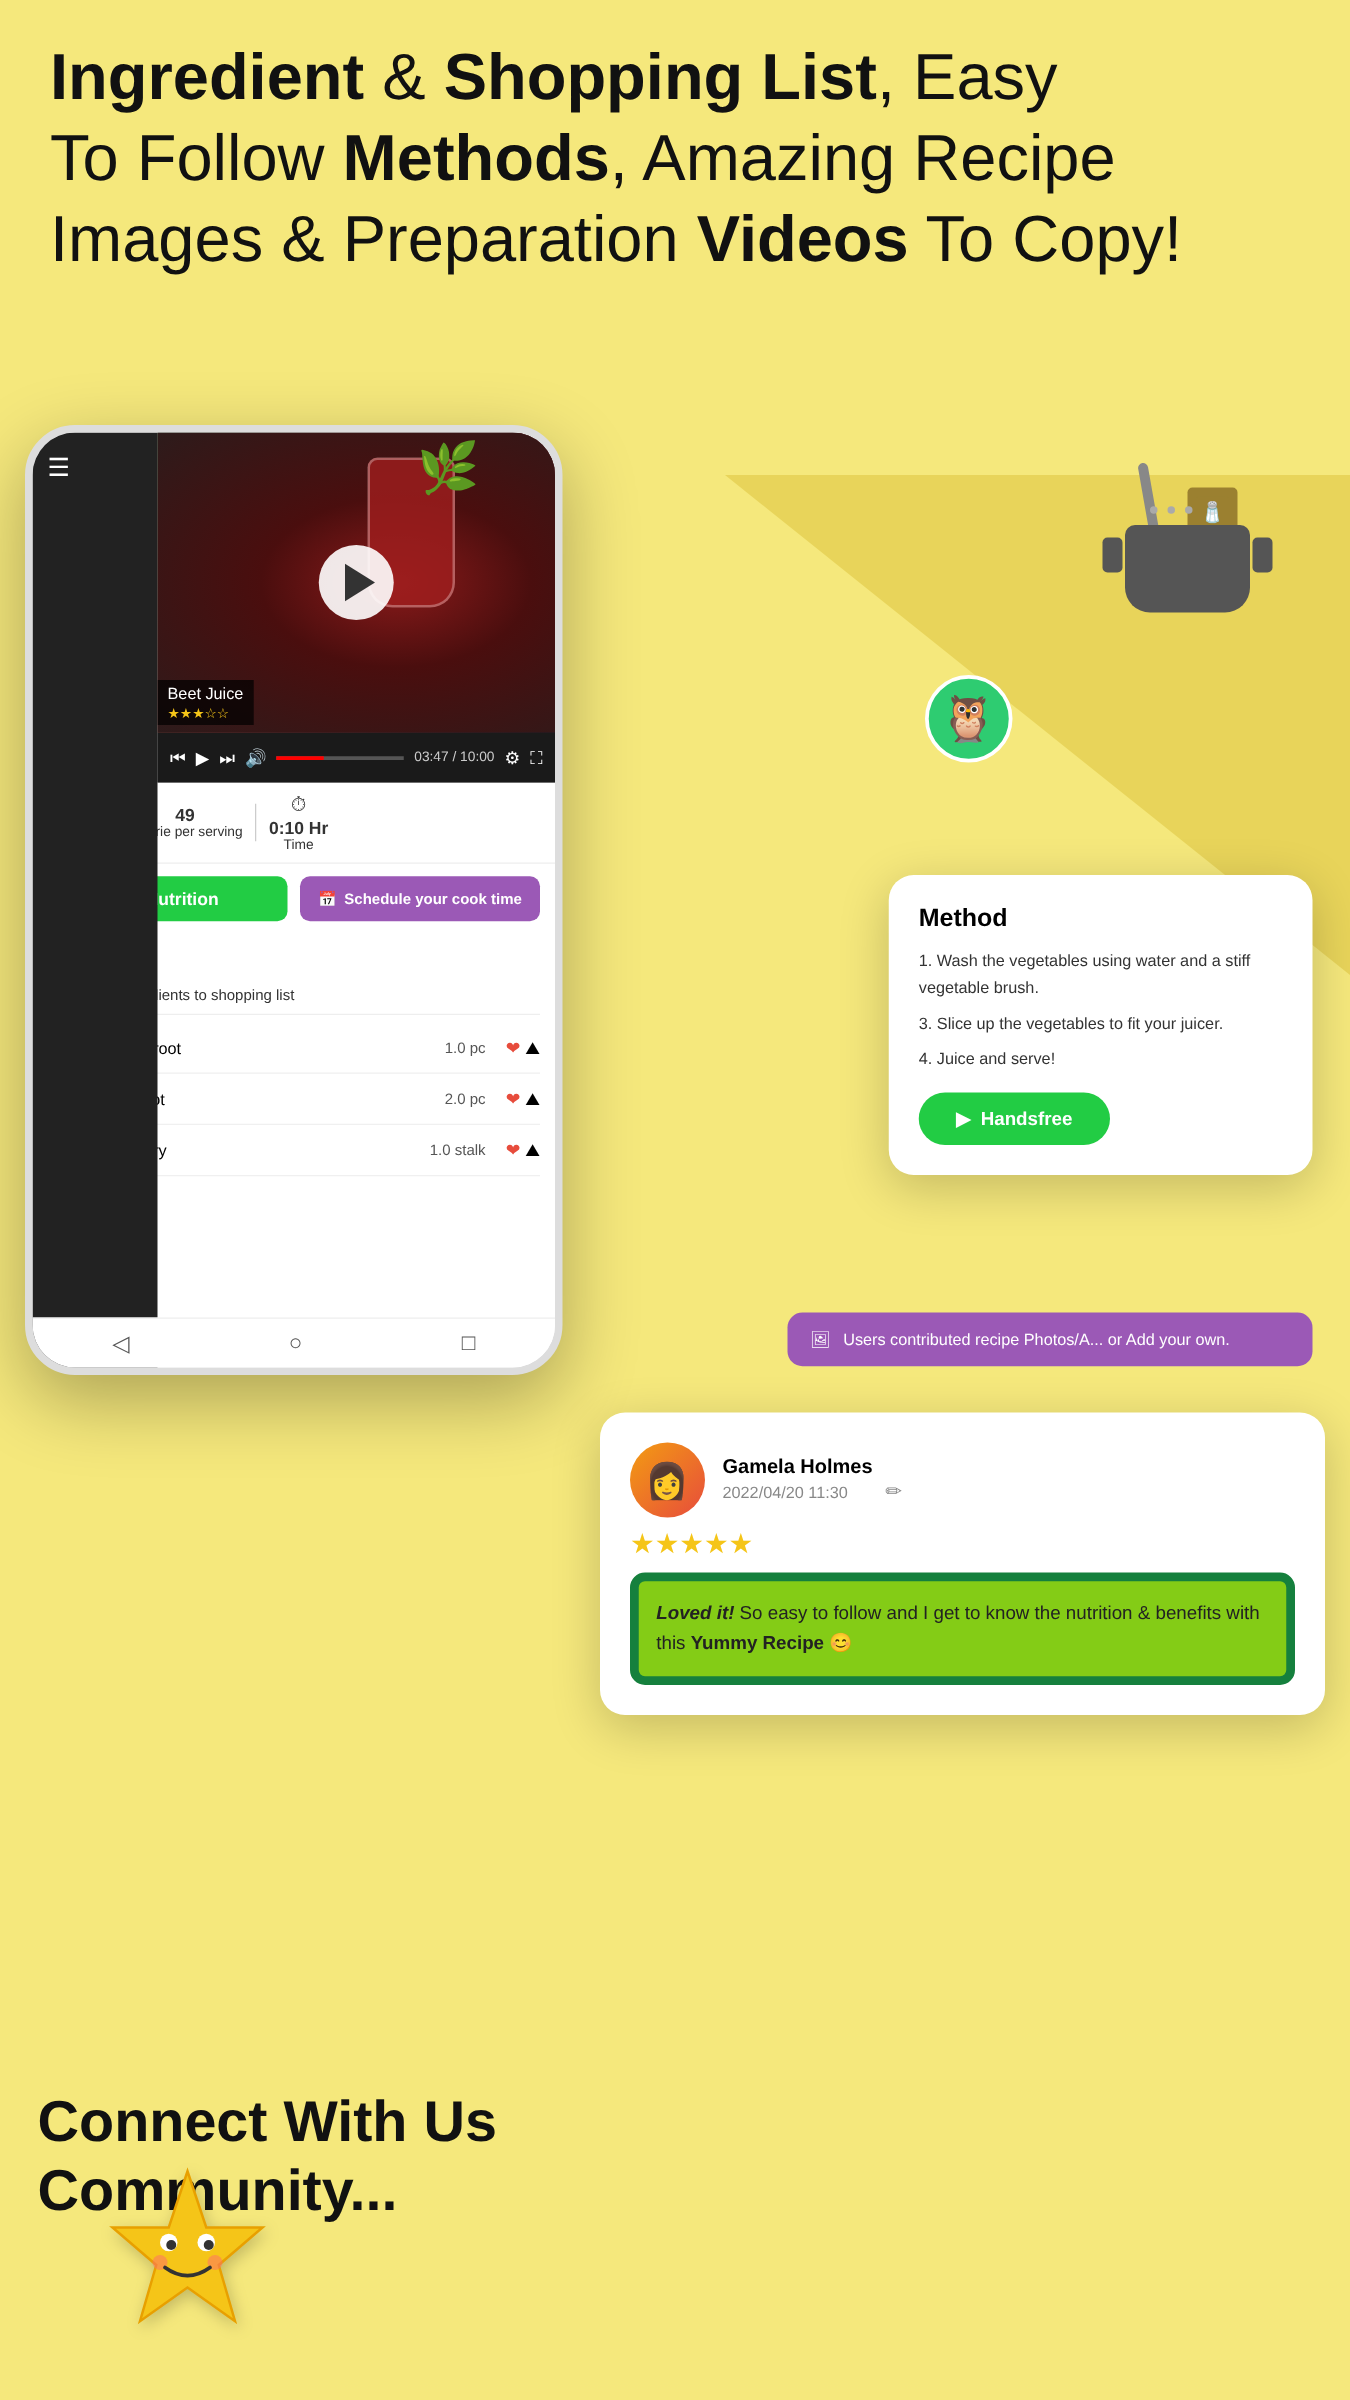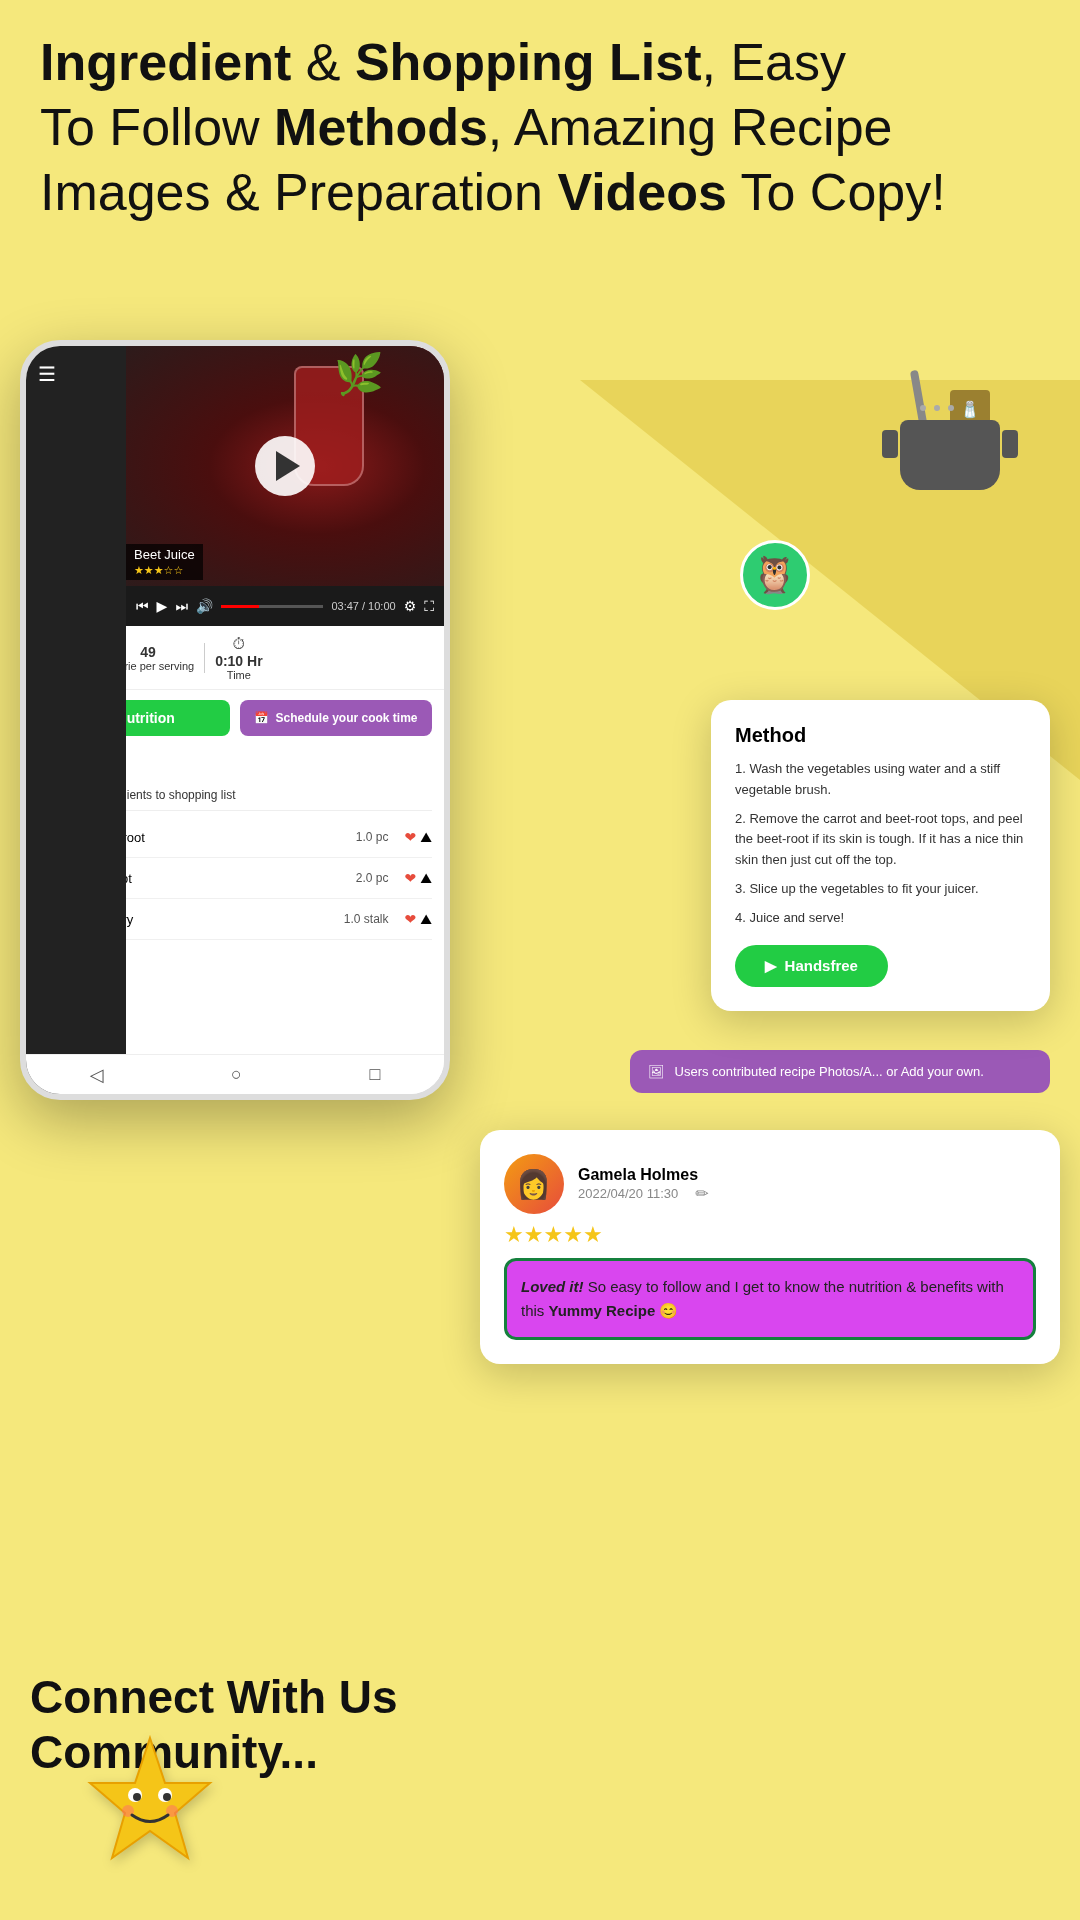--- a/index.html
+++ b/index.html
@@ -385,24 +385,24 @@
       overflow: hidden;
     }
     .reviewer-name { font-size: 16px; font-weight: bold; }
     .review-date { font-size: 13px; color: #888; }
     .edit-icon { color: #888; font-size: 16px; margin-left: 6px; }
     .stars-review { color: #f5c518; font-size: 22px; margin-bottom: 10px; }
     .review-text {
       font-size: 15px;
       line-height: 1.6;
       color: #222;
-      background: #d946ef;
+      background: #84cc16;
       border-radius: 12px;
       padding: 14px;
-      border: 3px solid #15803d;
+      border: 7px solid #15803d;
     }
     .review-bold { font-weight: 900; }
 
     
     .bottom-text {
       position: absolute;
       bottom: 140px;
       left: 30px;
       font-size: 46px;
       font-weight: 900;
@@ -628,40 +628,39 @@
   </div>
 </div>
 
 <div class="owl-mascot">
   <span>🦉</span>
 </div>
 
 <div class="method-card">
   <div class="method-title">Method</div>
   <p class="method-text">1. Wash the vegetables using water and a stiff vegetable brush.</p>
-  <p class="method-text">2. Remove the carrot and beet-root tops, and peel the beet-root if its skin is tough. If it has a nice thin skin then just cut off the top.</p>
   <p class="method-text">3. Slice up the vegetables to fit your juicer.</p>
   <p class="method-text">4. Juice and serve!</p>
   <button class="handsfree-btn">
     <span>▶</span>
     <span>Handsfree</span>
   </button>
 </div>
 
 <div class="photos-banner">
   <span>🖼</span>
   <span>Users contributed recipe Photos/A... or Add your own.</span>
 </div>
 
 <div class="reviews-card">
   <div class="reviewer-header">
     <div class="avatar">👩</div>
     <div>
       <div class="reviewer-name">Gamela Holmes</div>
-      <div style="display:flex; align-items:center; gap:11px;">
+      <div style="display:flex; align-items:center; gap:24px;">
         <span class="review-date">2022/04/20 11:30</span>
         <span class="edit-icon">✏</span>
       </div>
     </div>
   </div>
   <div class="stars-review">★★★★★</div>
   <div class="review-text">
     <span style="font-style:italic; font-weight:bold;">Loved it!</span>
     <span> So easy to follow and I get to know the nutrition &amp; benefits with this </span>
     <span class="review-bold">Yummy Recipe</span>

